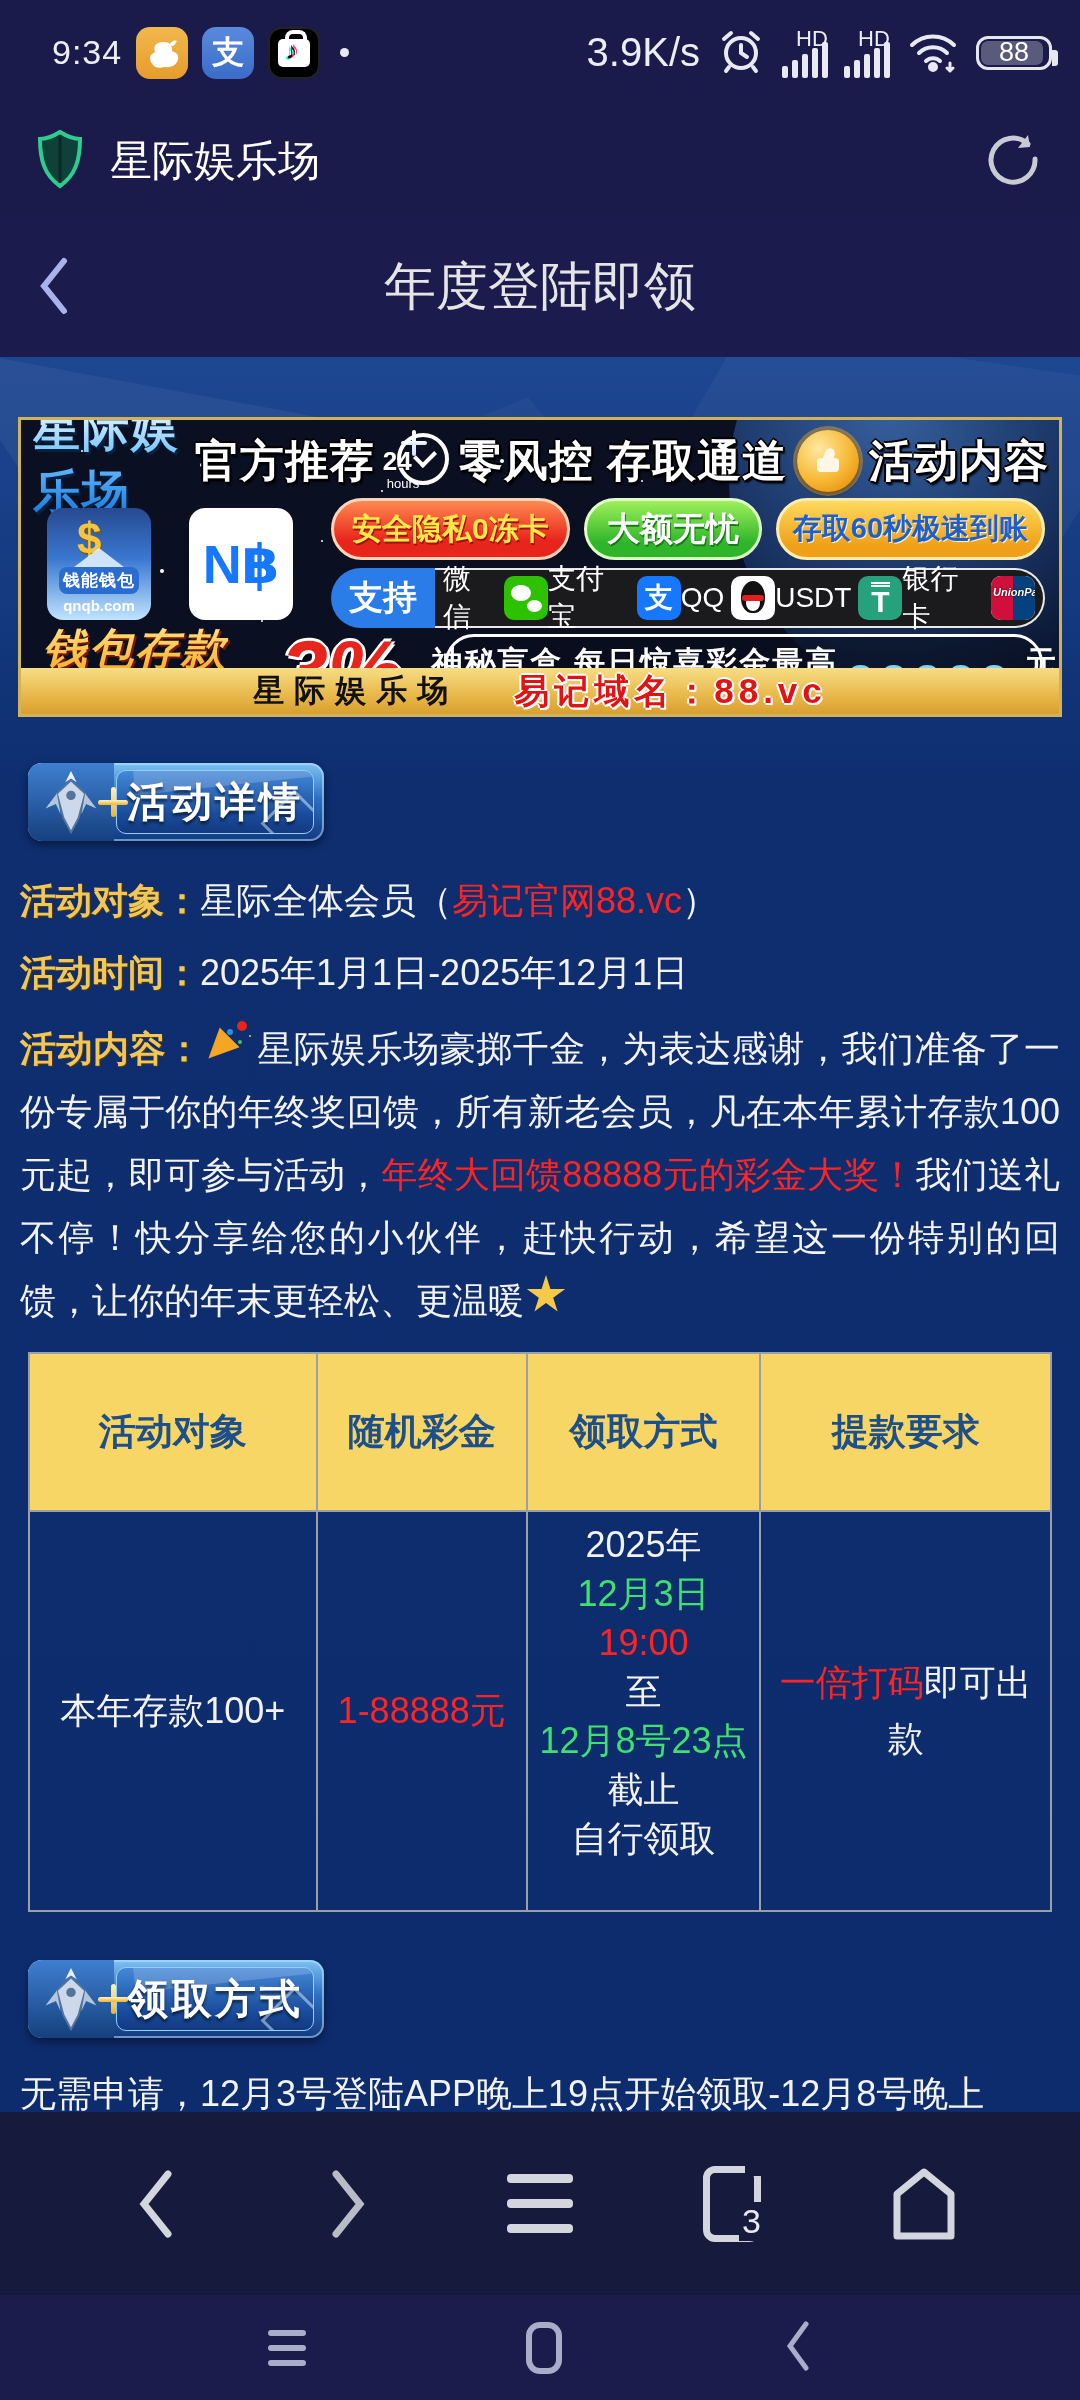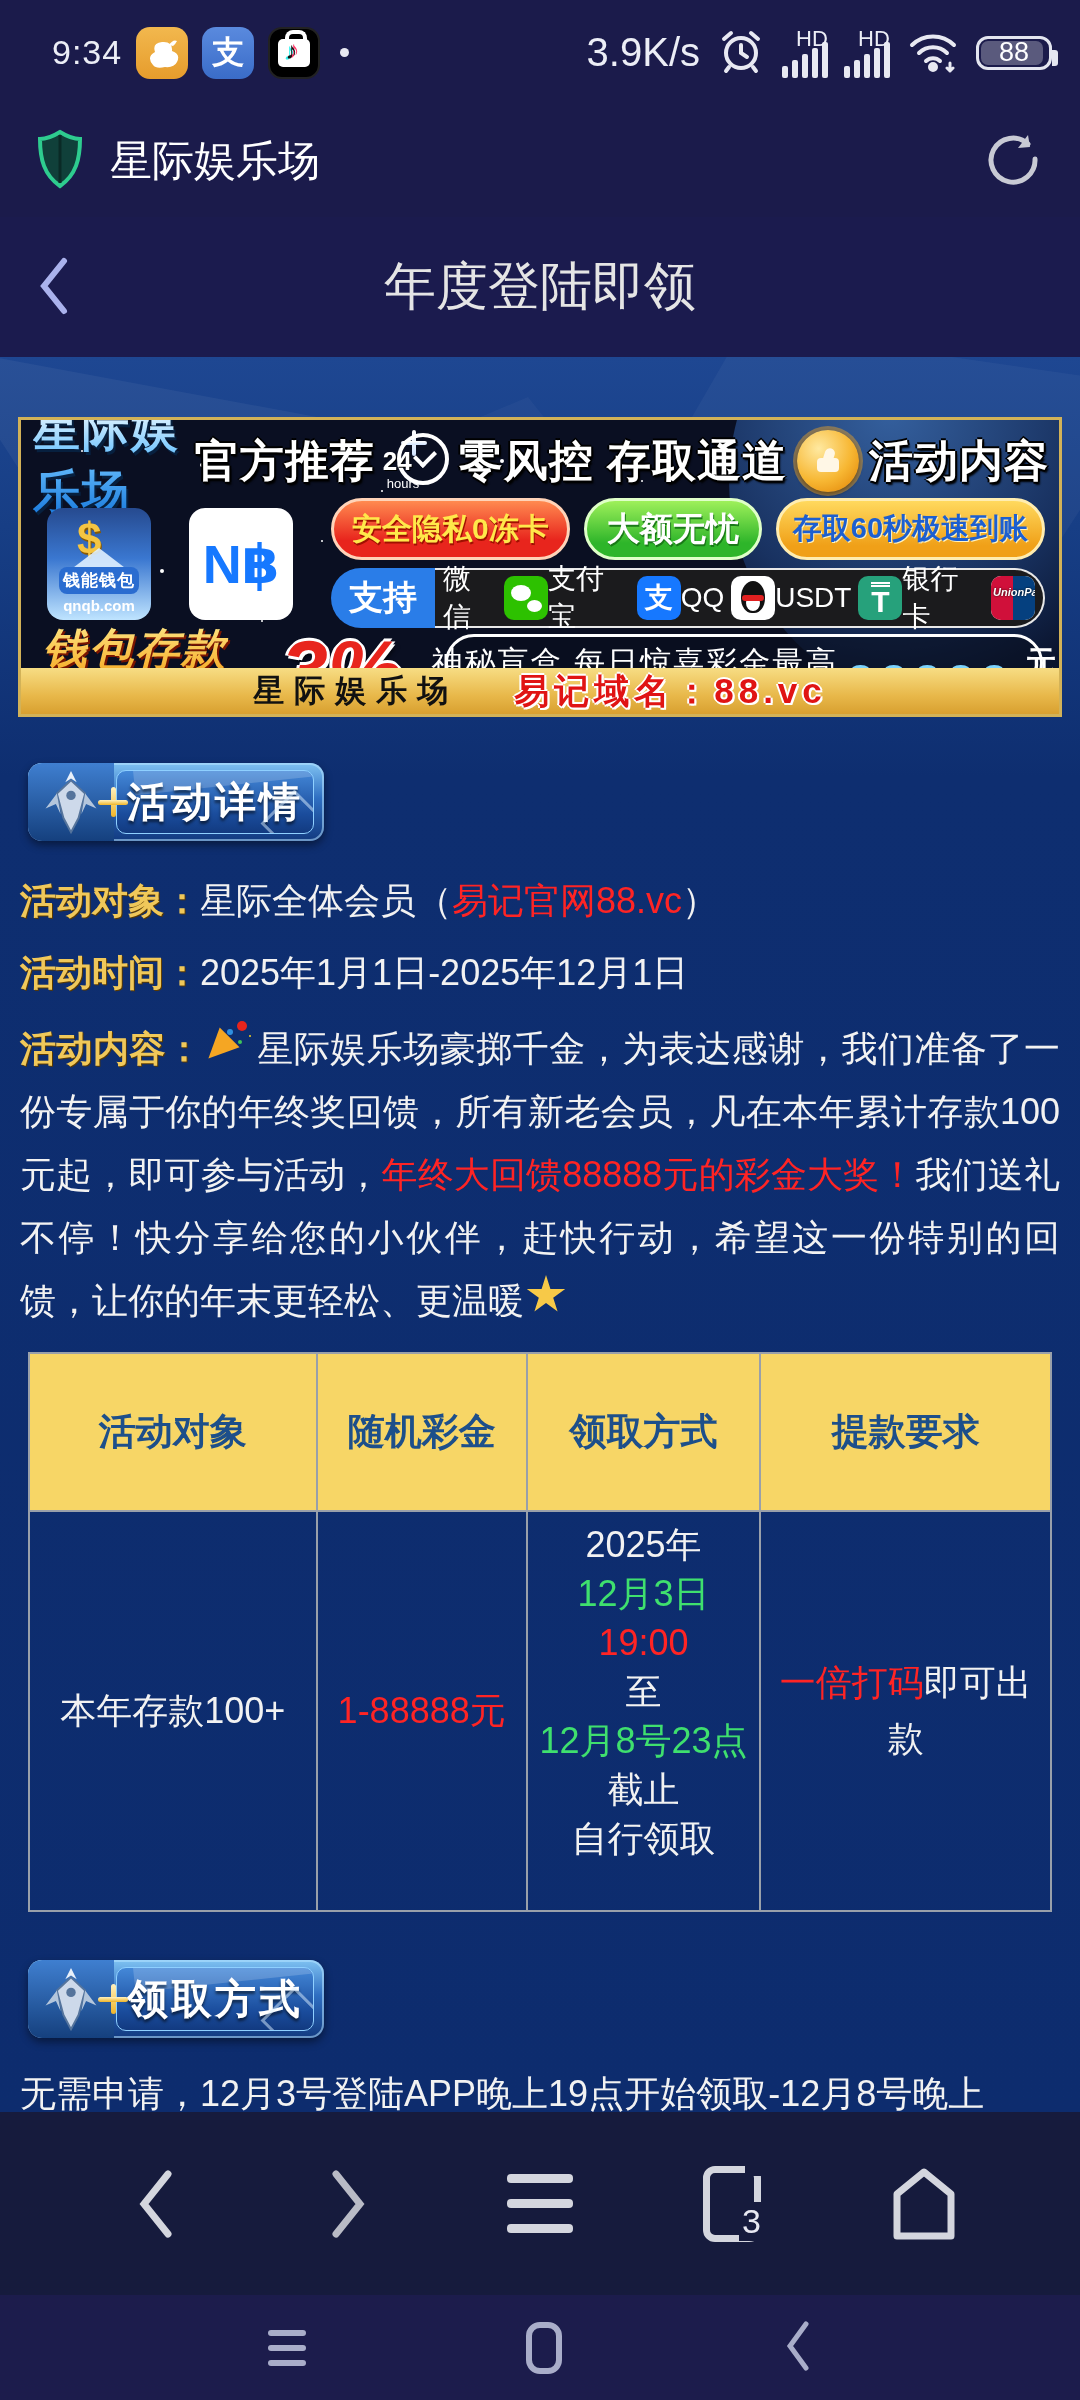--- a/index.html
+++ b/index.html
@@ -131,21 +131,21 @@
     background:linear-gradient(180deg,#ffe98a,#f5a61d); -webkit-background-clip:text; background-clip:text; color:transparent;
     filter:drop-shadow(2px 2px 0 #7a1500); }
   .bw-l2 { font-size:40px; font-weight:900; font-style:italic; margin-left:84px; margin-top:-6px;
     background:linear-gradient(180deg,#ffe98a,#f0a018); -webkit-background-clip:text; background-clip:text; color:transparent;
     filter:drop-shadow(2px 2px 0 #7a1500); }
   .bw-pct { position:absolute; left:238px; top:2px; font-size:84px; font-weight:900; font-style:italic; color:#e8251d;
     text-shadow:3px 0 0 #fff,-3px 0 0 #fff,0 3px 0 #fff,0 -3px 0 #fff,3px 3px 0 #fff,4px 5px 4px rgba(0,0,0,.6); }
 
   .bn-blindbox { position:absolute; left:424px; right:16px; top:214px; height:58px; border:3px solid #fff; border-radius:32px;
     display:flex; align-items:center; justify-content:center; gap:10px; background:rgba(10,14,30,.55); }
-  .bb-text { color:#fff; font-size:31px; font-weight:normal; letter-spacing:2px; white-space:nowrap; }
+  .bb-text { color:#fff; font-size:31px; font-weight:bold; letter-spacing:2px; white-space:nowrap; }
   .bb-amt { color:#7dd3fc; font-size:44px; font-weight:900; letter-spacing:9px; text-shadow:1px 2px 0 #7a4a00;margin-top:36px; }
   .bb-unit { color:#fff; font-size:31px; font-weight:bold; }
 
   .bn-strip { position:absolute; left:0; right:0; bottom:0; height:46px;
     background:linear-gradient(180deg,#f7dd84 0%,#e8b84a 60%,#d8a030 100%);
     display:flex; align-items:center; justify-content:center; gap:56px; }
   .strip-brand { color:#111; font-size:31px; font-weight:900; letter-spacing:10px; }
   .strip-domain { color:#e01414; font-size:35px; font-weight:900; letter-spacing:5px;
     text-shadow:2px 0 0 #fff,-2px 0 0 #fff,0 2px 0 #fff,0 -2px 0 #fff,2px 2px 0 #fff; }
 

